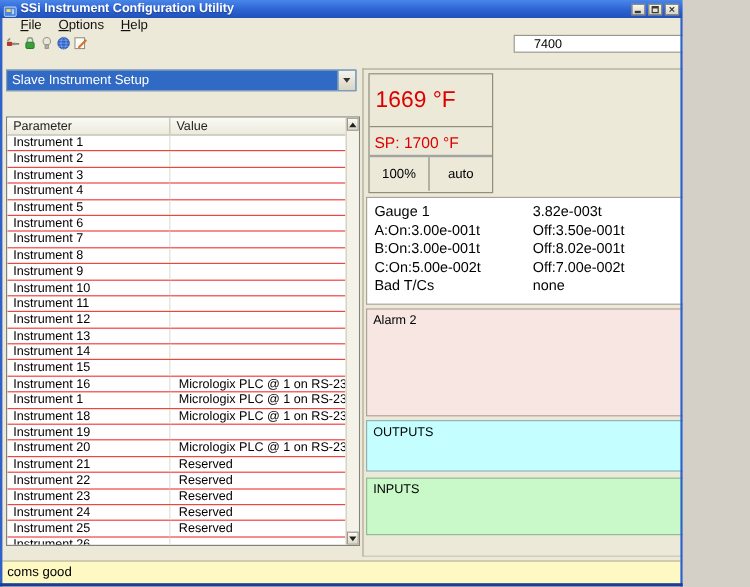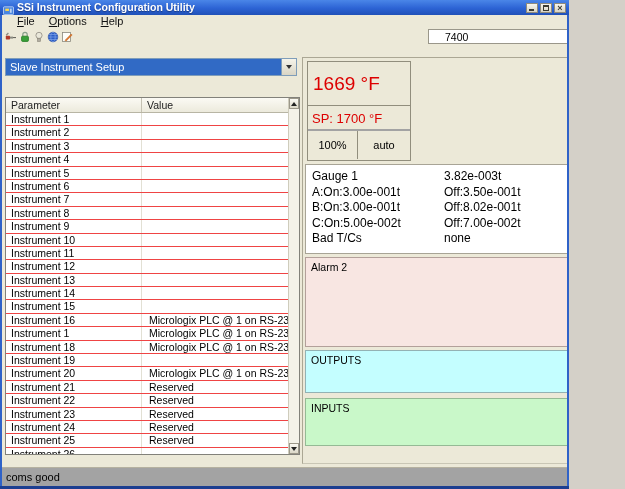--- a/index.html
+++ b/index.html
@@ -74,21 +74,21 @@
   .outrow .c2{flex:1;}
   .gaugebox{position:absolute;left:2px;top:106px;width:315px;height:90px;background:#fff;border:1px solid #a8a496;padding:4px 0 0 0;font-size:12px;color:#000;}
   .grow{line-height:15.5px;white-space:nowrap;}
   .gl{display:inline-block;width:138px;padding-left:6px;}
   .gr{display:inline-block;}
   .colorbox{position:absolute;left:2px;width:315px;border:1px solid #a8a496;font-size:10.5px;color:#000;padding:3px 0 0 5px;}
   .alarmbox{top:199px;height:90px;border-color:#b3a09a;}
   .outputsbox{top:292px;height:43px;border-color:#93b2b4;}
   .inputsbox{top:340px;height:48px;border-color:#95ba95;}
   
-  .statusbar{position:absolute;left:2px;right:2px;top:467px;height:19px;border-top:1px solid #b5b1a0;font-size:11px;color:#000;line-height:18px;padding-left:4px;background:#a3a3a3;}
+  .statusbar{position:absolute;left:2px;right:2px;top:467px;height:19px;border-top:1px solid #b5b1a0;font-size:11px;color:#000;line-height:18px;padding-left:4px;background:#fef9c3;}
 </style>
 </head>
 <body>
 
 <div class="window">
 
   <div class="titlebar">
     <span class="app-icon">
       <svg viewBox="0 0 12 12" width="11" height="11">
           <rect x="0.5" y="2" width="11" height="8.5" rx="1" fill="#4a86e0" stroke="#d9e6fa" stroke-width="0.8"></rect>

